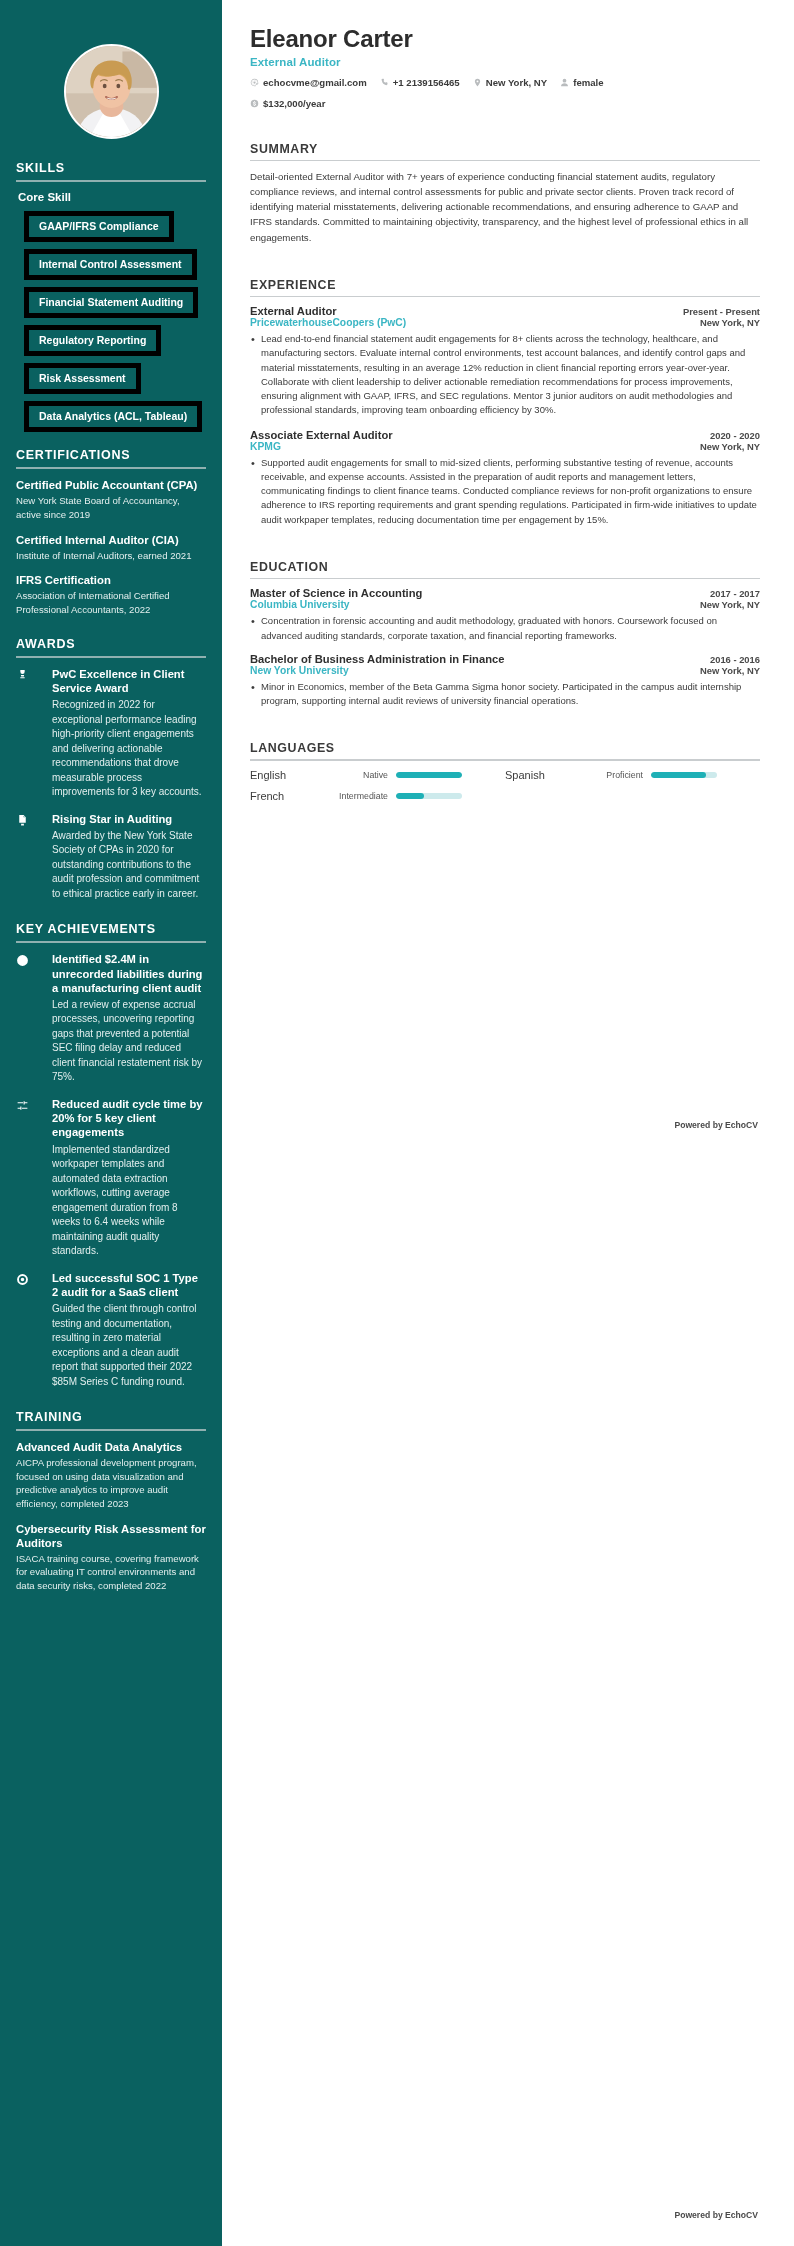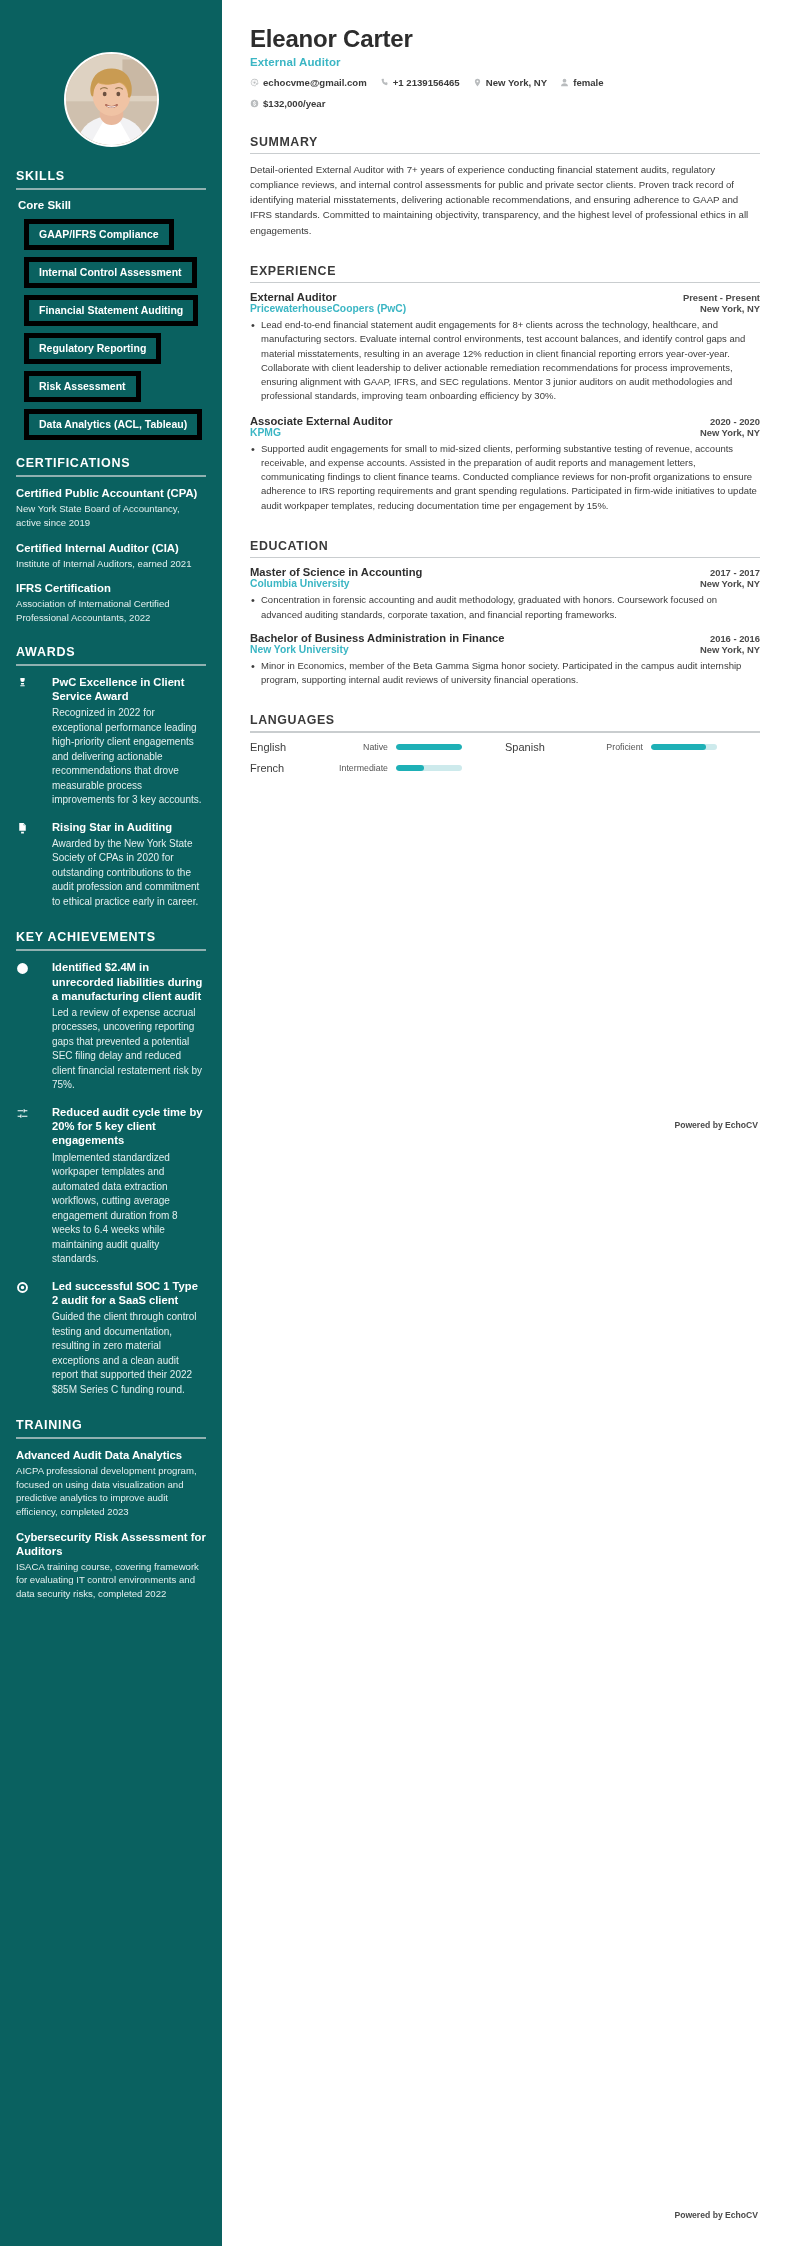--- a/index.html
+++ b/index.html
@@ -12,21 +12,21 @@
   }
   .page { position: relative; width: 794px; min-height: 2246px; background:#fff; }
   .sheet { position: relative; display: flex; align-items: stretch; min-height: 2246px; }
 
   
   .sidebar {
     width: 222px;
     flex: 0 0 222px;
     background: #0a6160;
     color: #ffffff;
-    padding: 16px 0 40px 0;
+    padding: 8px 0 40px 0;
     position: relative;
   }
   .photo-wrap { display: flex; justify-content: center; padding: 36px 0 22px 0; }
   .photo {
     width: 95px; height: 95px; border-radius: 50%;
     border: 2px solid #ffffff;
     overflow: hidden; position: relative;
     background: #d9c7b4;
   }
   .photo svg { display:block; width:100%; height:100%; }
@@ -64,21 +64,21 @@
 
   
   .main { flex: 1 1 auto; padding: 26px 34px 0 28px; background: #fff; }
   .name { font-size: 24px; font-weight: 700; color: #2d2d2d; letter-spacing: -0.2px; line-height: 1.12; }
   .role { font-size: 11.5px; font-weight: 700; color: #3bb6c4; margin-top: 3px; letter-spacing: .1px;}
   .contact { margin-top: 9px; display:flex; flex-wrap: wrap; align-items:center; gap: 5px 13px; }
   .c-item { display: inline-flex; align-items: center; gap: 4px; font-size: 9.6px; font-weight: 700; color: #3b3b3b; }
   .c-item svg { width: 9px; height: 9px; fill: #b9bcbe; display:block; }
   .c-break { flex-basis: 100%; height: 0; }
 
-  .sec { margin-top: 26px; }
+  .sec { margin-top: 33px; }
   .sec-h { font-size: 12.4px; letter-spacing: .05em; font-weight: 600; color: #3a3a3a; text-transform: uppercase; }
   .sec-rule { height: 1.5px; background: #c9cdcf; margin: 4px 0 8px 0; }
 
   .summary { font-size: 9.7px; line-height: 1.55; color: #3b3b3b; text-align: left; }
 
   .job { margin-bottom: 11px; }
   .job-row { display: flex; justify-content: space-between; align-items: baseline; gap: 10px; }
   .job-title { font-size: 11.2px; font-weight: 700; color: #2f2f2f; }
   .job-date { font-size: 9.4px; font-weight: 700; color: #4a4a4a; white-space: nowrap; }
   .job-org { font-size: 10.3px; color: #3bb6c4; font-weight: 700; }

